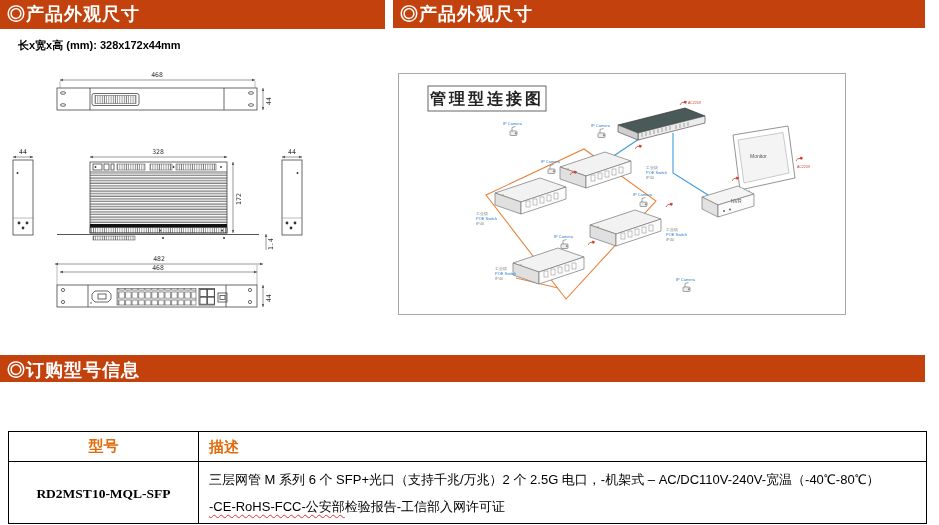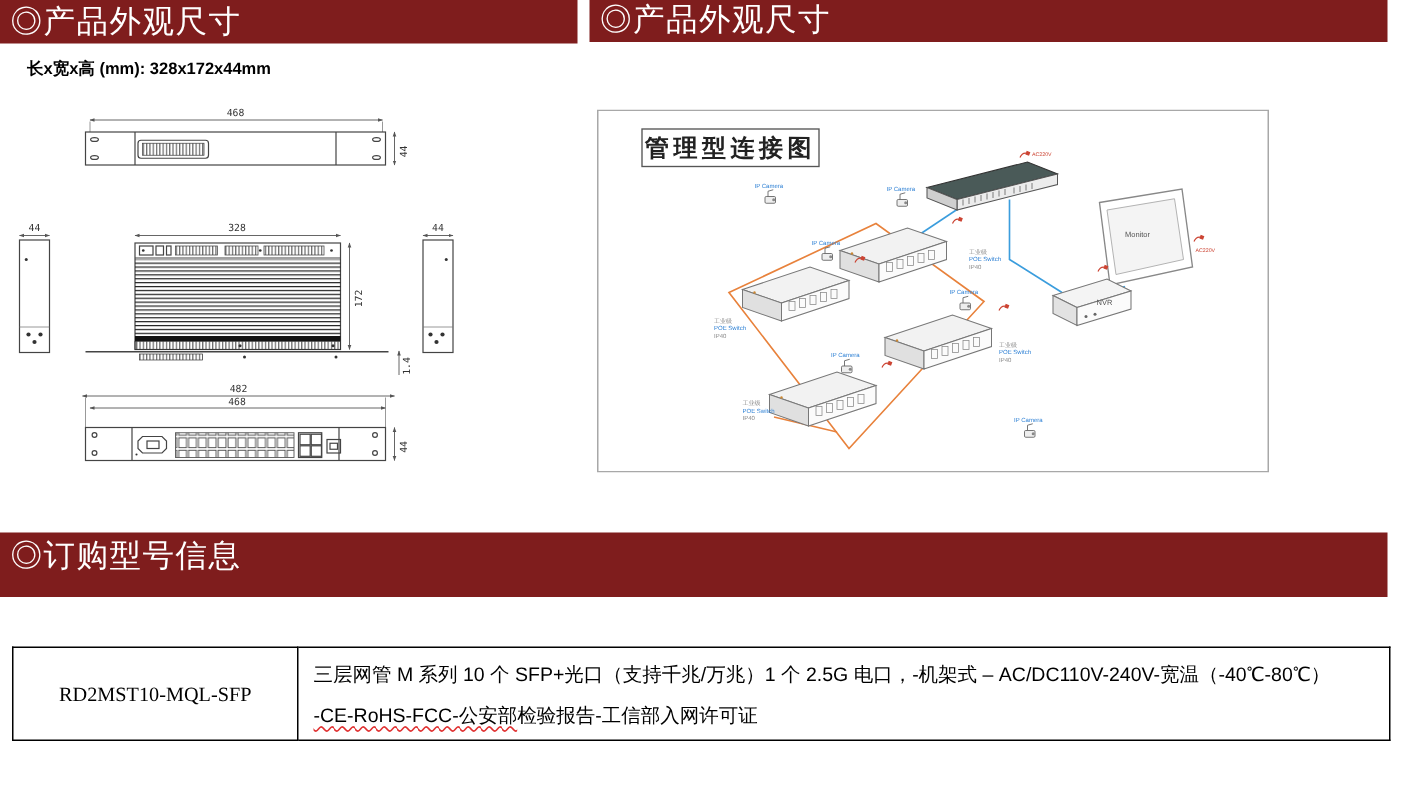--- a/index.html
+++ b/index.html
@@ -1,27 +1,27 @@
 <!DOCTYPE html>
 <html><head>
 <meta charset="utf-8">
 <style>
   html,body{margin:0;padding:0;}
   body{
     width:939px;height:525px;position:relative;overflow:hidden;
     background:#ffffff;font-family:"Liberation Sans",sans-serif;
   }
   .bar{
-    position:absolute;background:#7f1d1d;color:#fff;font-weight:normal;
-    font-size:21px;line-height:29px;padding-left:7px;letter-spacing:1px;
+    position:absolute;background:#c2410c;color:#fff;font-weight:bold;
+    font-size:18px;line-height:29px;padding-left:7px;letter-spacing:1px;
     box-sizing:border-box;white-space:nowrap;
   }
   #bar-appearance{left:0;top:0;width:385px;height:29px;}
   #bar-application{left:393px;top:0;width:532px;height:28px;line-height:28px;}
-  #bar-ordering{left:0;top:355px;width:925px;height:43px;line-height:31px;}
+  #bar-ordering{left:0;top:355px;width:925px;height:27px;line-height:31px;}
   #dim-note{
     position:absolute;left:18px;top:38px;font-size:11px;font-weight:bold;color:#000;
   }
   svg{position:absolute;}
   #drawings{left:0;top:60px;}
   #appdiagram{left:398px;top:73px;}
   .ln{fill:#fff;stroke:#444;stroke-width:0.8;}
   .lnf{fill:none;stroke:#444;stroke-width:0.8;}
   .thin{fill:none;stroke:#777;stroke-width:0.5;}
   .dim{stroke:#555;stroke-width:0.6;fill:none;}
@@ -30,21 +30,21 @@
   
   #order-table{
     position:absolute;left:8px;top:431px;width:919px;
     border-collapse:collapse;table-layout:fixed;
   }
   #order-table td{border:1px solid #000;}
   td.c-model{width:187px;text-align:center;}
   tr.hdr td{height:27px;color:#e26b0a;font-weight:bold;font-size:15px;}
   tr.hdr td.c-desc{padding-left:10px;}
   tr.datarow td{height:59px;}
-  .model-txt{font-weight:normal;font-size:13.5px;color:#000;font-family:"Liberation Serif",serif;}
+  .model-txt{font-weight:bold;font-size:13.5px;color:#000;font-family:"Liberation Serif",serif;}
   td.c-desc{padding:2px 4px 2px:10px;padding-left:10px;font-size:13px;color:#000;line-height:27px;vertical-align:middle;}
   .desc-line{display:block;white-space:nowrap;}
   .wavy{text-decoration:underline;text-decoration-style:wavy;text-decoration-color:#e03030;text-decoration-thickness:1px;text-underline-offset:3px;margin-top:12px;}
   
   .t-title{font-size:16px;font-weight:600;fill:#222;letter-spacing:3px;text-anchor:middle;}
   .t-tiny{font-size:4px;fill:#888;}
   .t-blue{font-size:4px;fill:#2b7fd4;}
   .t-red{font-size:3.5px;fill:#cc4433;}
   .t-dev{font-size:5px;fill:#555;}
 </style>
@@ -304,23 +304,27 @@
   </g>
   <g>
     <text class="t-tiny" x="97" y="197">工业级</text>
     <text class="t-blue" x="97" y="202">POE Switch</text>
     <text class="t-tiny" x="97" y="207">IP40</text>
   </g>
 </svg>
 
 <table id="order-table">
   <tbody>
+      <tr class="hdr">
+    <td class="c-model">型号</td>
+    <td class="c-desc">描述</td>
+  </tr>
   <tr class="datarow">
     <td class="c-model">
       <span class="model-txt">RD2MST10-MQL-SFP</span>
     </td>
     <td class="c-desc">
-      <span class="desc-line">三层网管 M 系列 10 个 SFP+光口（支持千兆/万兆）1 个 2.5G 电口，-机架式 – AC/DC110V-240V-宽温（-40℃-80℃）</span>
+      <span class="desc-line">三层网管 M 系列 6 个 SFP+光口（支持千兆/万兆）2 个 2.5G 电口，-机架式 – AC/DC110V-240V-宽温（-40℃-80℃）</span>
       <span class="desc-line"><span class="wavy">-CE-RoHS-FCC-公安部</span><span>检验报告-工信部入网许可证</span></span>
     </td>
   </tr>
 </tbody>
   </table>
 
 </body></html>

